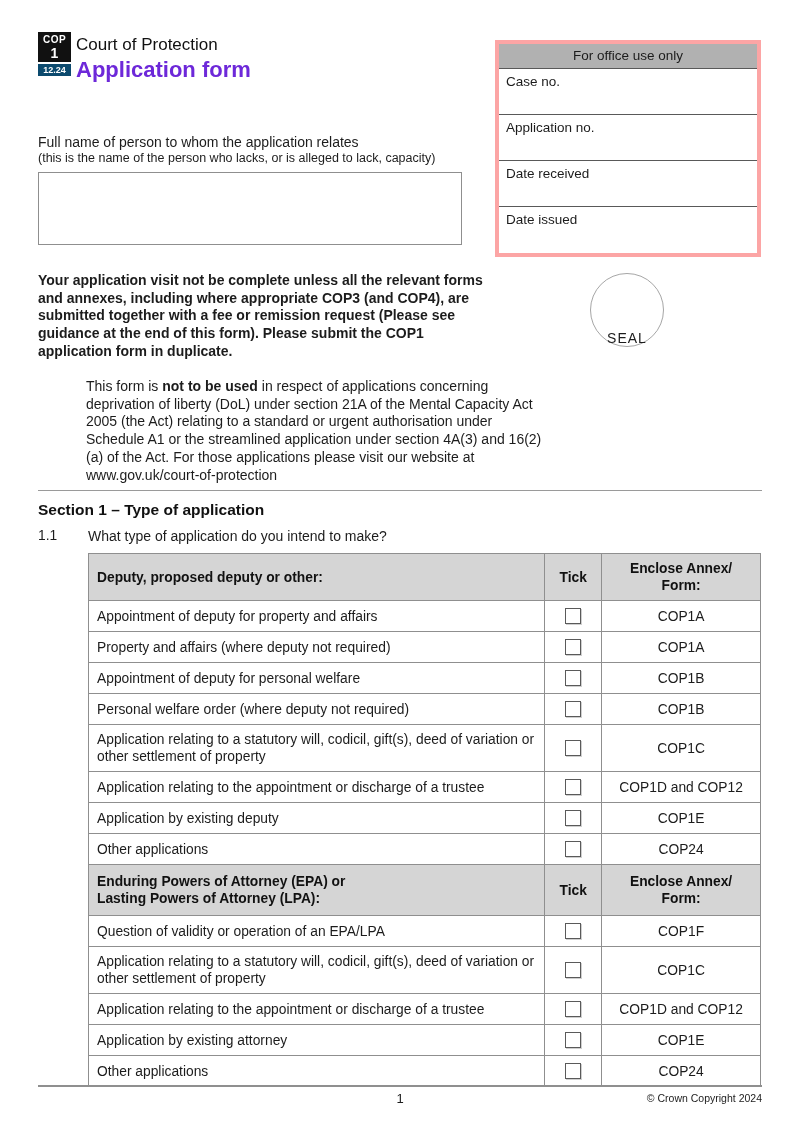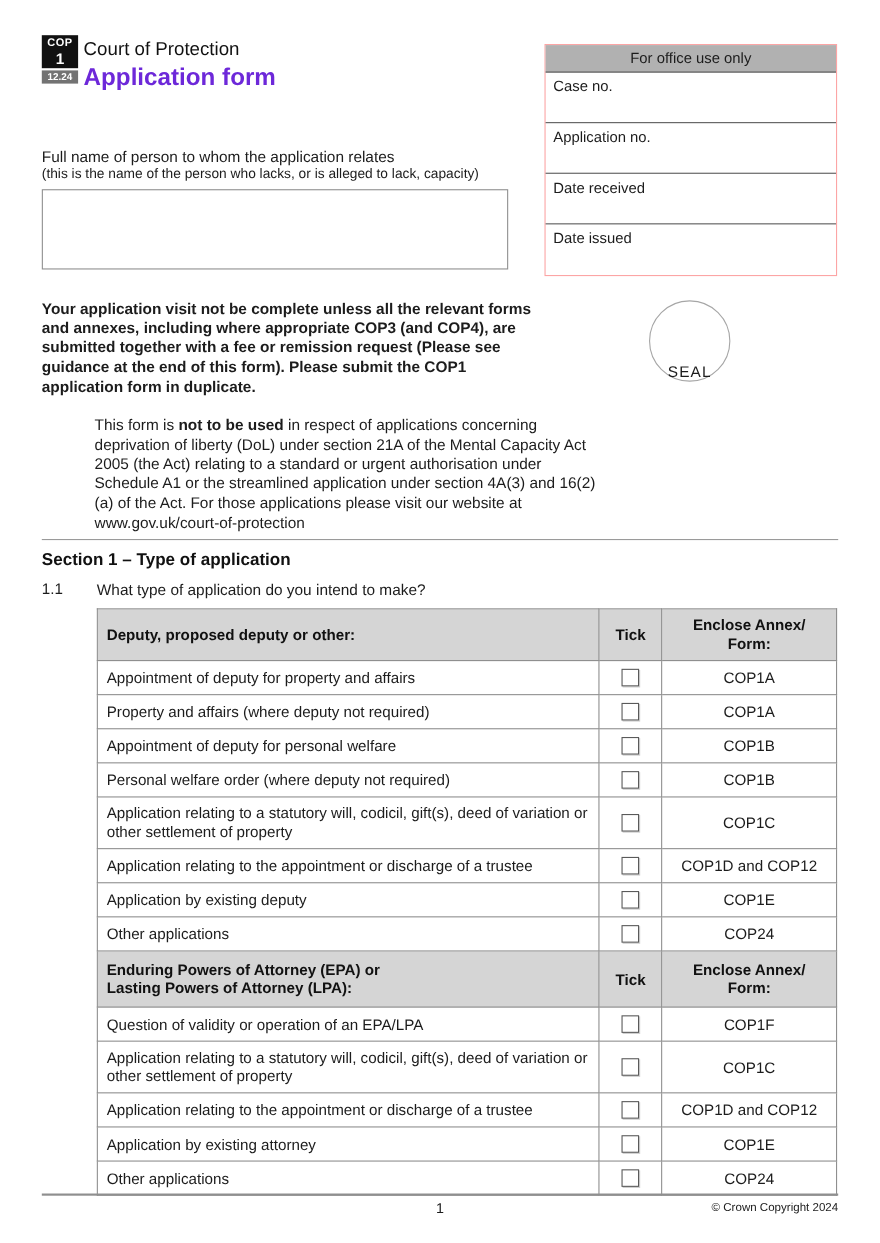--- a/index.html
+++ b/index.html
@@ -7,27 +7,27 @@
   .page {
     position:relative; width:800px; height:1130px; background:#ffffff;
     font-family:"Liberation Sans", sans-serif; color:#1c1c1c; overflow:hidden;
   }
 
   
   .logo { position:absolute; left:38px; top:32px; width:33px; }
   .logo-main { background:#111; color:#fff; text-align:center; padding:3px 0 2px; line-height:1; }
   .logo-cop { font-size:10px; font-weight:bold; letter-spacing:.5px; }
   .logo-num { font-size:14px; font-weight:bold; margin-top:1px; }
-  .logo-date { background:#737373; color:#fff; text-align:center; font-size:9px; font-weight:bold;
+  .logo-date { background:#0c4a6e; color:#fff; text-align:center; font-size:9px; font-weight:bold;
                margin-top:2px; padding:2px 0 1px; line-height:1; }
   .court-title { position:absolute; left:76px; top:35px; font-size:17px; color:#111; }
   .form-title  { position:absolute; left:76px; top:57px; font-size:22px; font-weight:bold; color:#6d28d9; }
 
   
-  .office-box { position:absolute; left:495px; top:40px; width:266px; border:1px solid #fca5a5; background:#fff; }
+  .office-box { position:absolute; left:495px; top:40px; width:266px; border:4px solid #fca5a5; background:#fff; }
   .office-head { background:#b1b1b1; border-bottom:1px solid #595959; text-align:center;
                  font-size:13.5px; padding:4px 0 5px; color:#1c1c1c; }
   .office-row { height:46px; border-bottom:1px solid #595959; padding:5px 0 0 7px; font-size:13.5px; }
   .office-row:last-child { border-bottom:none; }
 
   
   .name-label  { position:absolute; left:38px; top:134px; font-size:14px; }
   .name-sublabel { position:absolute; left:38px; top:151px; font-size:12.5px; }
   .name-box { position:absolute; left:38px; top:172px; width:424px; height:73px;
               border:1px solid #8f8f8f; background:#fff; font-size:14px; padding:4px 6px;

